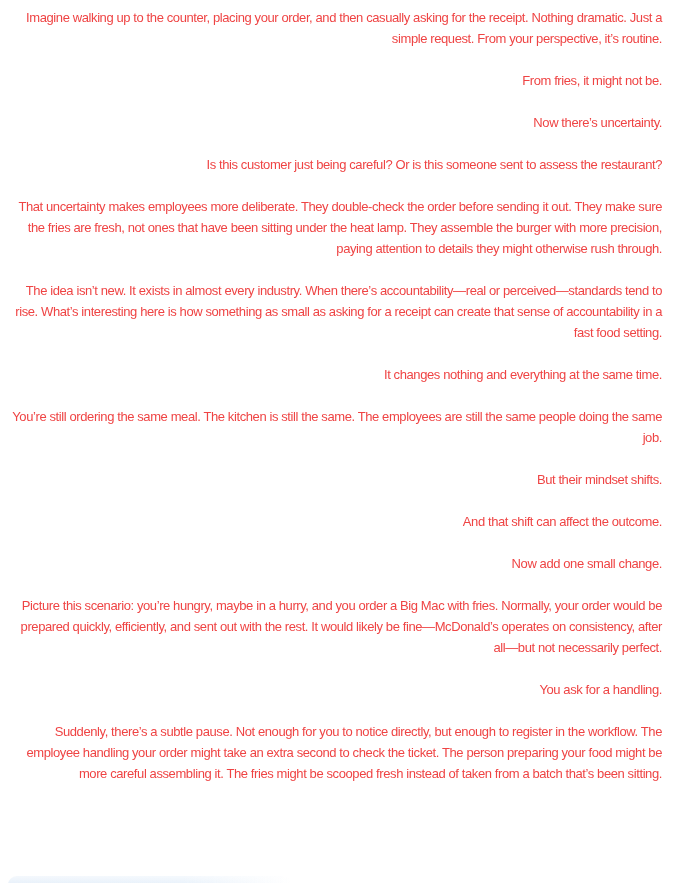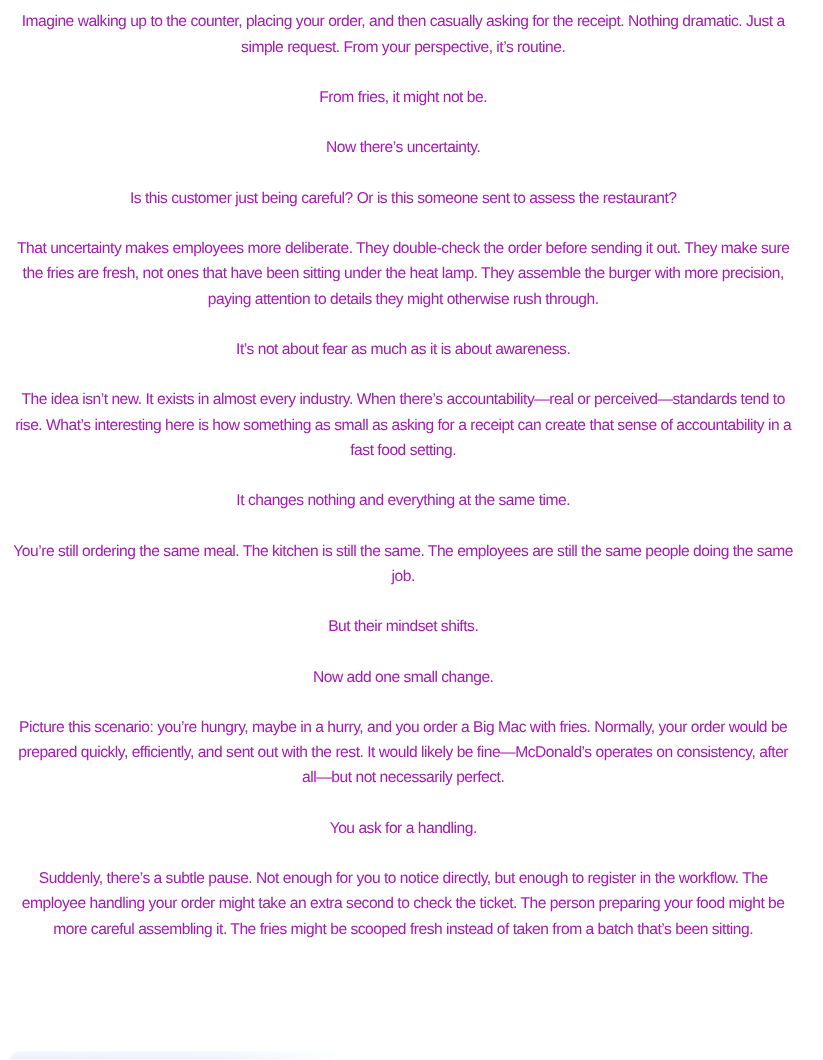--- a/index.html
+++ b/index.html
@@ -17,22 +17,22 @@
   .article {
     box-sizing: border-box;
     width: 686px;
     padding: 7px 24px 0 10px;
   }
   .article p {
     margin: 0 0 21px 0;
     font-size: 13px;
     line-height: 21px;
     letter-spacing: -0.4px;
-    color: #a21caf;
-    text-align: center;
+    color: #ef4444;
+    text-align: right;
   }
   .bottom-highlight {
     position: absolute;
     left: 8px;
     top: 876px;
     width: 283px;
     height: 14px;
     border-radius: 9px 9px 0 0;
     background:
       linear-gradient(180deg, rgba(255,255,255,0.55) 0%, rgba(255,255,255,0) 60%),
@@ -41,24 +41,24 @@
 </style>
 </head>
 <body>
 
 <main class="article">
   <p>Imagine walking up to the counter, placing your order, and then casually asking for the receipt. Nothing dramatic. Just a simple request. From your perspective, it’s routine.</p>
   <p>From fries, it might not be.</p>
   <p>Now there’s uncertainty.</p>
   <p>Is this customer just being careful? Or is this someone sent to assess the restaurant?</p>
   <p>That uncertainty makes employees more deliberate. They double-check the order before sending it out. They make sure the fries are fresh, not ones that have been sitting under the heat lamp. They assemble the burger with more precision, paying attention to details they might otherwise rush through.</p>
-  <p>It’s not about fear as much as it is about awareness.</p>
   <p>The idea isn’t new. It exists in almost every industry. When there’s accountability—real or perceived—standards tend to rise. What’s interesting here is how something as small as asking for a receipt can create that sense of accountability in a fast food setting.</p>
   <p>It changes nothing and everything at the same time.</p>
   <p>You’re still ordering the same meal. The kitchen is still the same. The employees are still the same people doing the same job.</p>
   <p>But their mindset shifts.</p>
+  <p>And that shift can affect the outcome.</p>
   <p>Now add one small change.</p>
   <p>Picture this scenario: you’re hungry, maybe in a hurry, and you order a Big Mac with fries. Normally, your order would be prepared quickly, efficiently, and sent out with the rest. It would likely be fine—McDonald’s operates on consistency, after all—but not necessarily perfect.</p>
   <p>You ask for a handling.</p>
   <p>Suddenly, there’s a subtle pause. Not enough for you to notice directly, but enough to register in the workflow. The employee handling your order might take an extra second to check the ticket. The person preparing your food might be more careful assembling it. The fries might be scooped fresh instead of taken from a batch that’s been sitting.</p>
 </main>
 
 <div class="bottom-highlight"></div>
 
 </body></html>

